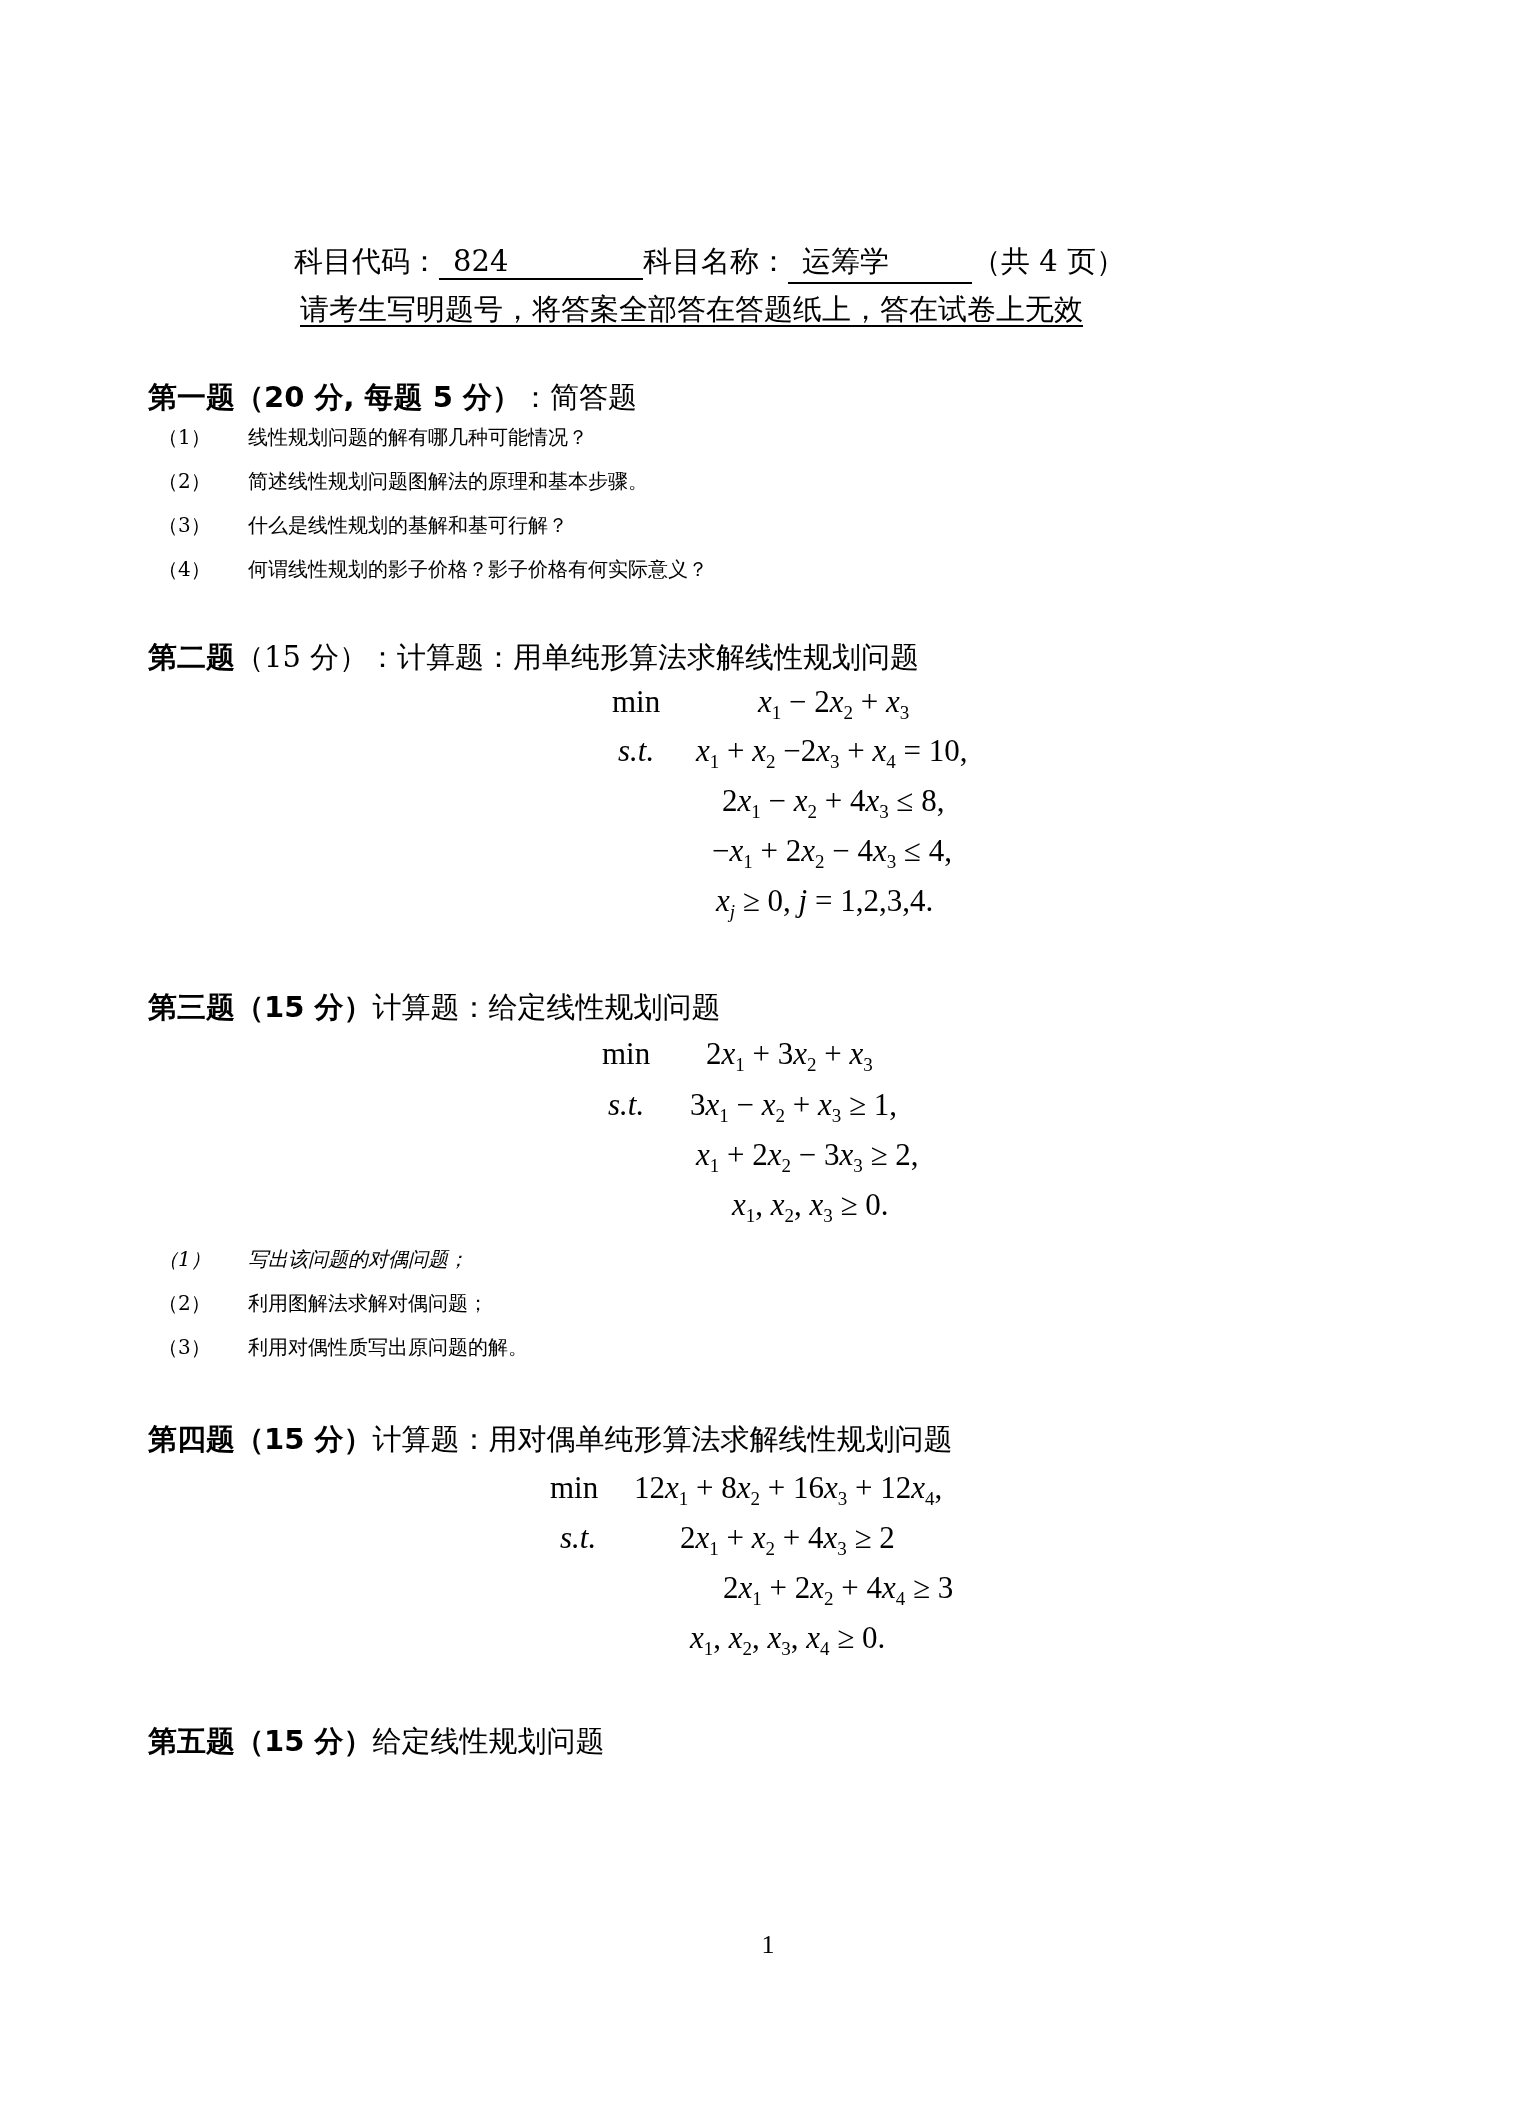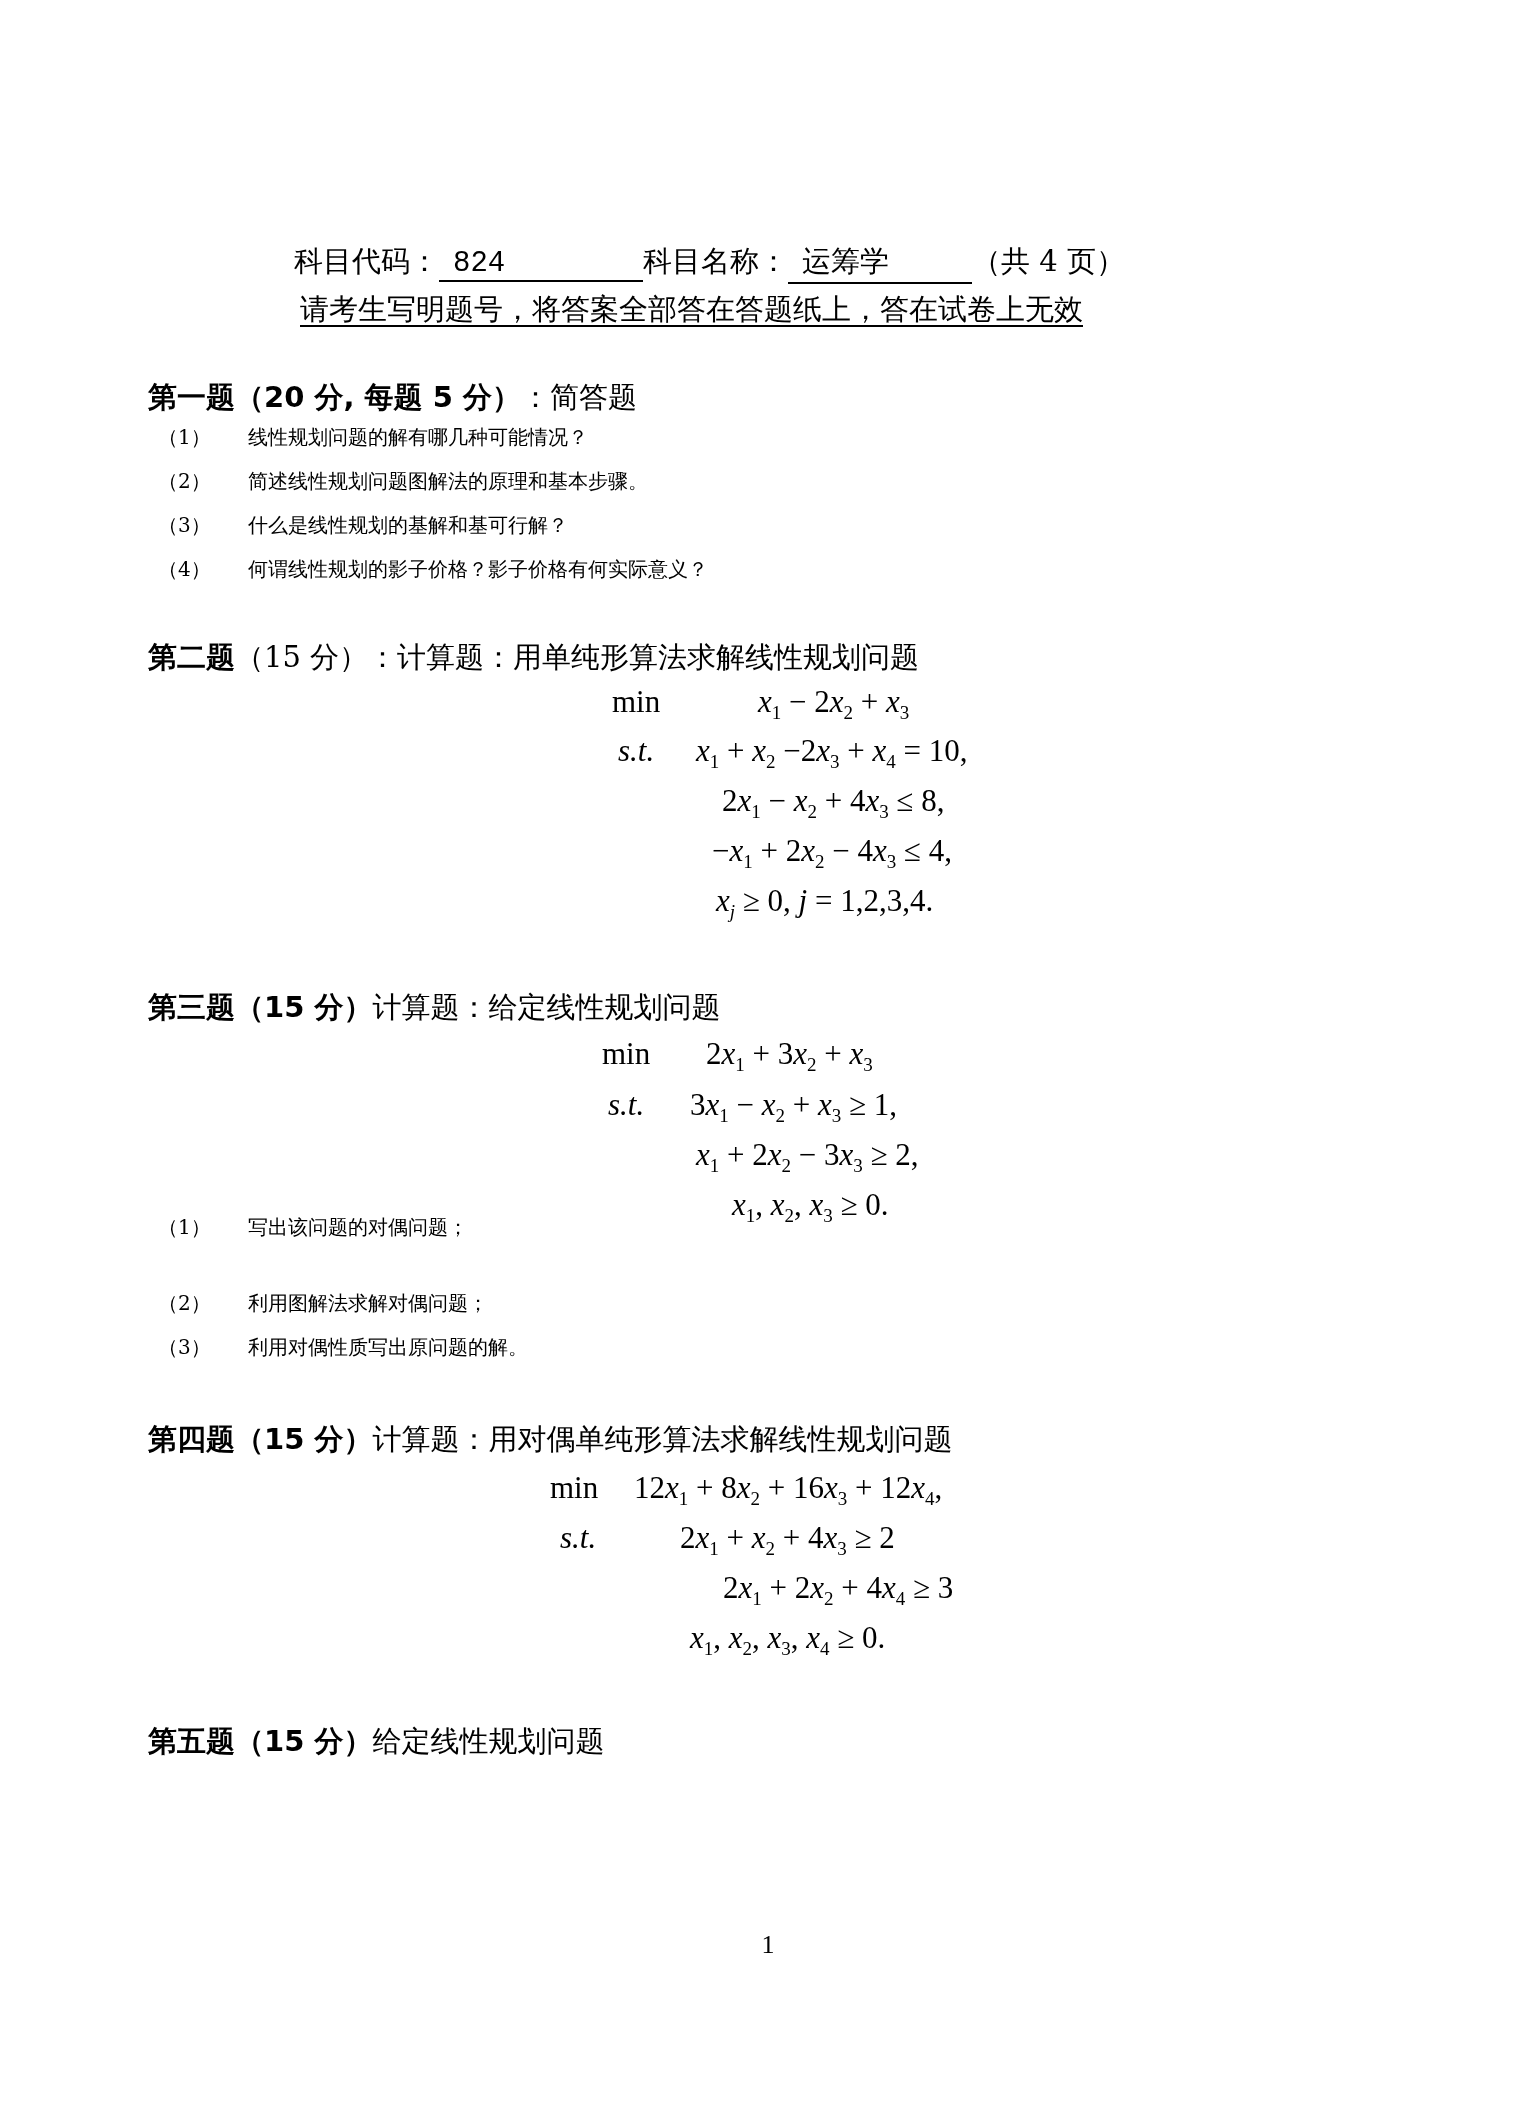--- a/index.html
+++ b/index.html
@@ -1,20 +1,20 @@
 <!DOCTYPE html>
 <html><head>
 <meta charset="utf-8">
 <style>
   html, body { margin: 0; padding: 0; background: #ffffff; }
   body { width: 1536px; height: 2127px; position: relative; overflow: hidden; color: #000; font-family: "DejaVu Serif", serif; }
   .page { position: absolute; left: 0; top: 0; width: 1536px; height: 2127px; }
   .title { position: absolute; top: 172px; left: 0; width: 1536px; text-align: center; font-family: "DejaVu Sans", sans-serif; font-weight: bold; font-size: 46px; letter-spacing: 1px; }
   .meta { position: absolute; top: 242px; left: 294px; font-size: 29px; white-space: nowrap; }
-  .meta .fill { display: inline-block; border-bottom: 2px solid #000; padding-left: 14px; font-family: Liberation Mono, monospace; }
+  .meta .fill { display: inline-block; border-bottom: 2px solid #000; padding-left: 14px; }
   .meta .code { width: 190px; }
   .meta .name { width: 170px; }
   .notice { position: absolute; top: 290px; left: 300px; font-size: 29px; text-decoration: underline; text-underline-offset: 6px; white-space: nowrap; }
   .qhead { position: absolute; left: 148px; font-size: 29px; white-space: nowrap; }
   .qhead b { font-family: "DejaVu Sans", sans-serif; font-weight: bold; }
   .item { position: absolute; left: 158px; font-size: 20px; white-space: nowrap; }
   .item .num { display: inline-block; width: 90px; }
   .math { position: absolute; font-family: "Liberation Serif", serif; font-size: 31px; white-space: nowrap; }
   .math i { font-style: italic; }
   .math sub { font-size: 19px; }
@@ -54,21 +54,21 @@
   <div class="qhead" style="top:988px;">
     <b>第三题（15 分）</b><span>计算题：给定线性规划问题</span>
   </div>
   <div class="math" style="top:1036px; left:602px;">min</div>
   <div class="math" style="top:1036px; left:706px;">2<i>x</i><sub>1</sub> + 3<i>x</i><sub>2</sub> + <i>x</i><sub>3</sub></div>
   <div class="math" style="top:1087px; left:608px;"><i>s.t.</i></div>
   <div class="math" style="top:1087px; left:690px;">3<i>x</i><sub>1</sub> − <i>x</i><sub>2</sub> + <i>x</i><sub>3</sub> ≥ 1,</div>
   <div class="math" style="top:1137px; left:678px;margin-left:18px;"><i>x</i><sub>1</sub> + 2<i>x</i><sub>2</sub> − 3<i>x</i><sub>3</sub> ≥ 2,</div>
   <div class="math" style="top:1187px; left:732px;"><i>x</i><sub>1</sub>, <i>x</i><sub>2</sub>, <i>x</i><sub>3</sub> ≥ 0.</div>
 
-  <div class="item" style="top:1214px;"><span class="num">（1）</span><span>写出该问题的对偶问题；</span></div>
+  <div class="item" style="top:1246px;font-style:italic;"><span class="num">（1）</span><span>写出该问题的对偶问题；</span></div>
   <div class="item" style="top:1290px;"><span class="num">（2）</span><span>利用图解法求解对偶问题；</span></div>
   <div class="item" style="top:1334px;"><span class="num">（3）</span><span>利用对偶性质写出原问题的解。</span></div>
 
   <div class="qhead" style="top:1420px;">
     <b>第四题（15 分）</b><span>计算题：用对偶单纯形算法求解线性规划问题</span>
   </div>
   <div class="math" style="top:1470px; left:550px;">min</div>
   <div class="math" style="top:1470px; left:634px;">12<i>x</i><sub>1</sub> + 8<i>x</i><sub>2</sub> + 16<i>x</i><sub>3</sub> + 12<i>x</i><sub>4</sub>,</div>
   <div class="math" style="top:1520px; left:560px;"><i>s.t.</i></div>
   <div class="math" style="top:1520px; left:680px;">2<i>x</i><sub>1</sub> + <i>x</i><sub>2</sub> + 4<i>x</i><sub>3</sub> ≥ 2</div>

